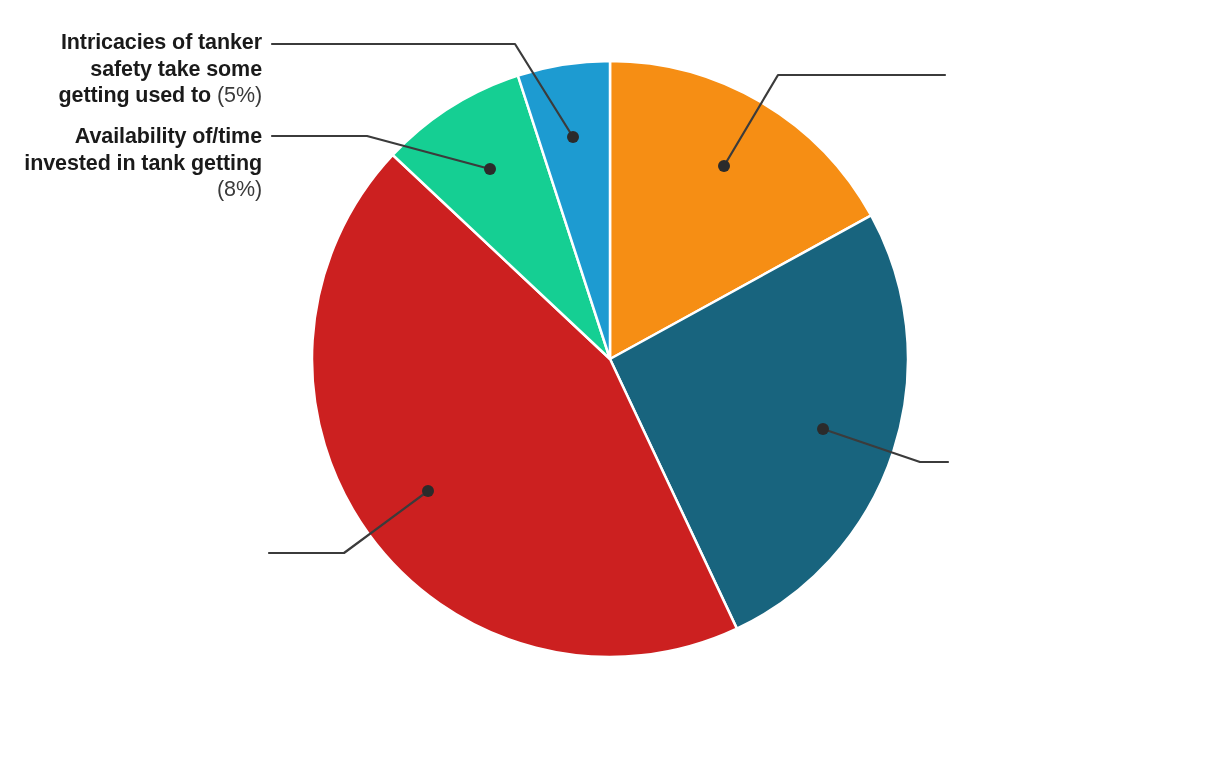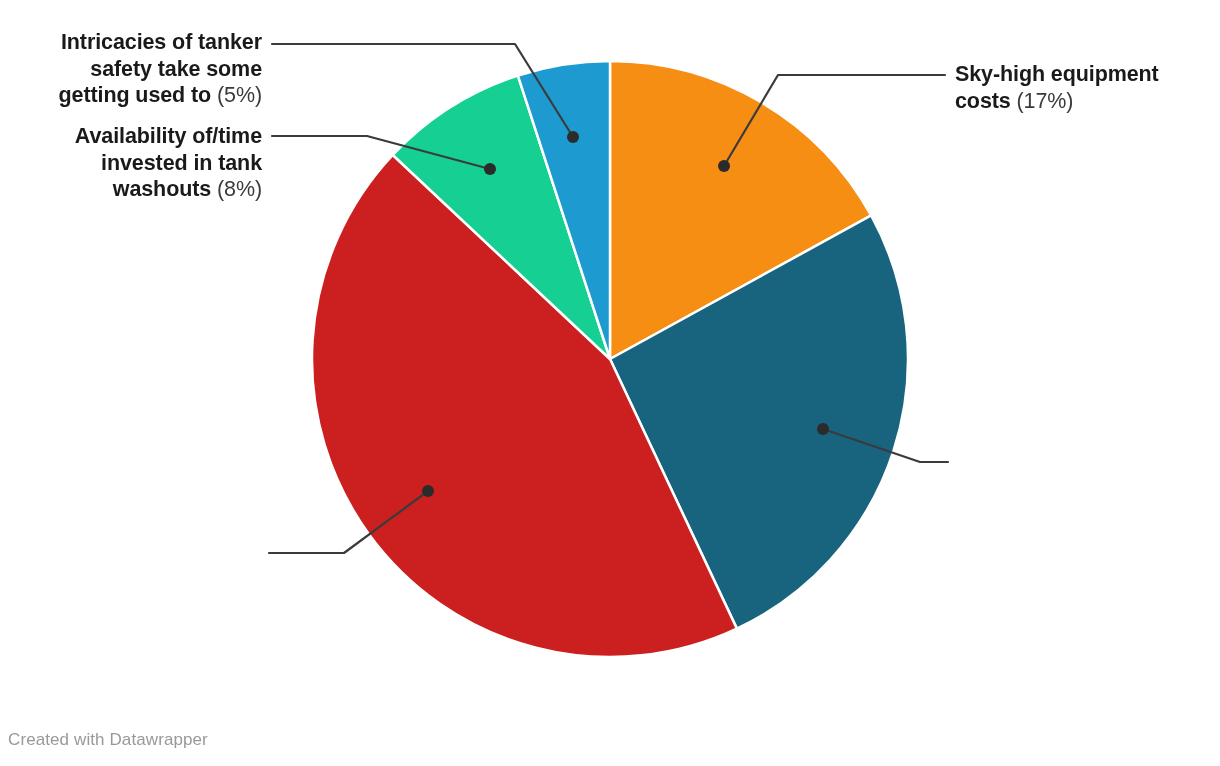--- a/index.html
+++ b/index.html
@@ -121,26 +121,21 @@
       <circle cx="823" cy="429" r="6"></circle>
     </g>
   </svg>
 
   <div class="label label-left" id="label-intricacies">
     <span>Intricacies of tanker safety take some getting used to</span>
     <span class="pct">(5%)</span>
   </div>
 
   <div class="label label-left" id="label-availability">
-    <span>Availability of/time invested in tank washouts</span>
+    <span>Availability of/time invested in tank getting</span>
     <span class="pct">(8%)</span>
   </div>
 
 
-  <div class="label label-right" id="label-skyhigh">
-    <span>Sky-high equipment costs</span>
-    <span class="pct">(17%)</span>
-  </div>
 
 
-  <div class="footer">Created with Datawrapper</div>
 
 </div>
 
 </body></html>

